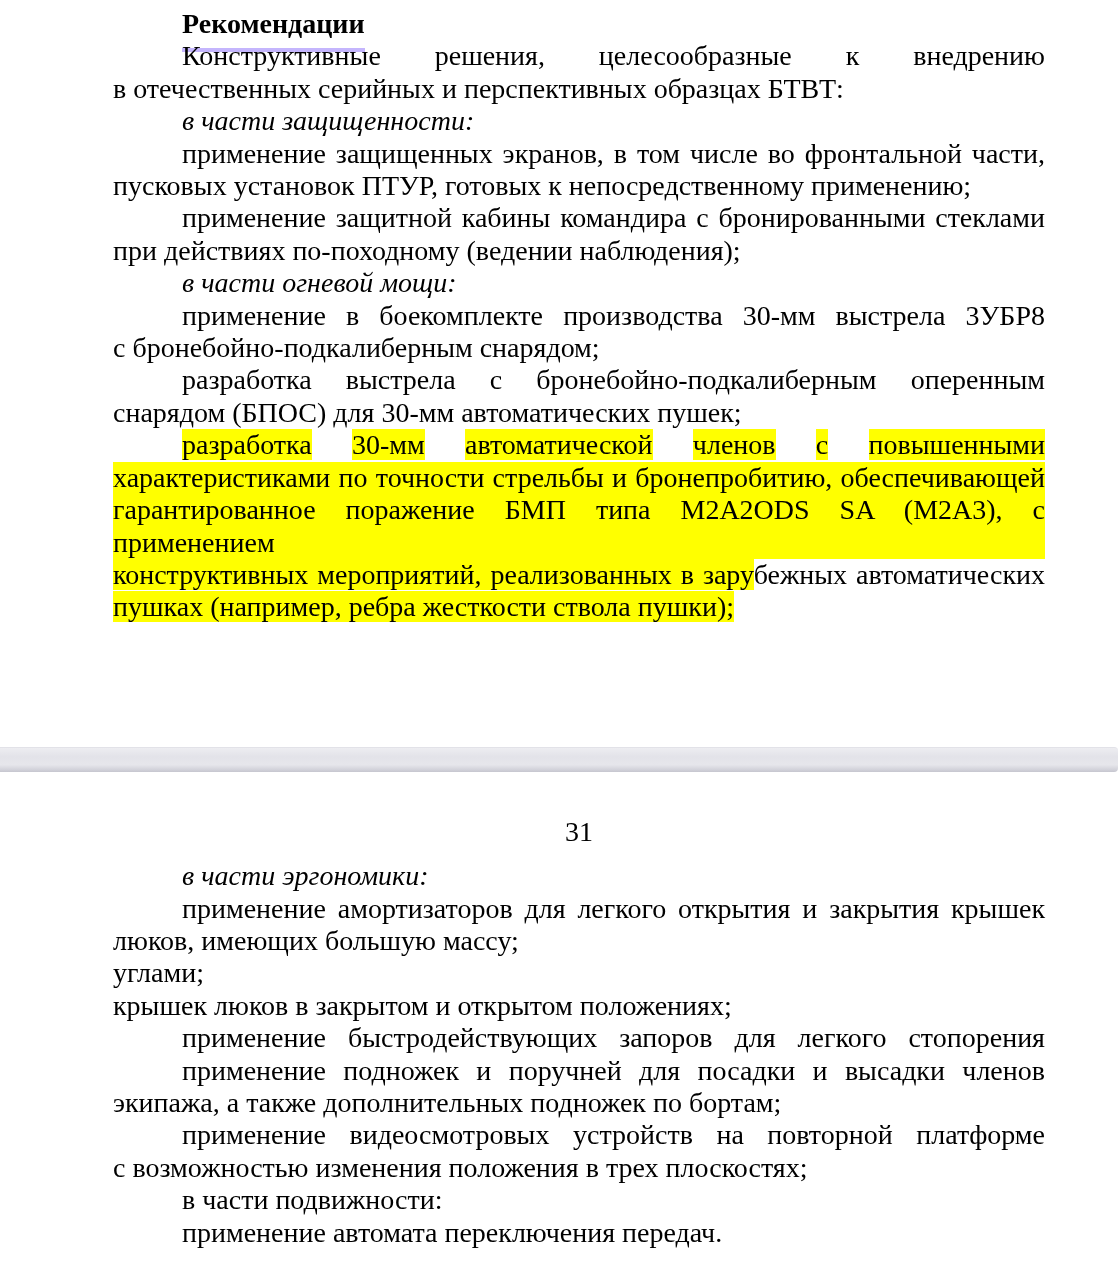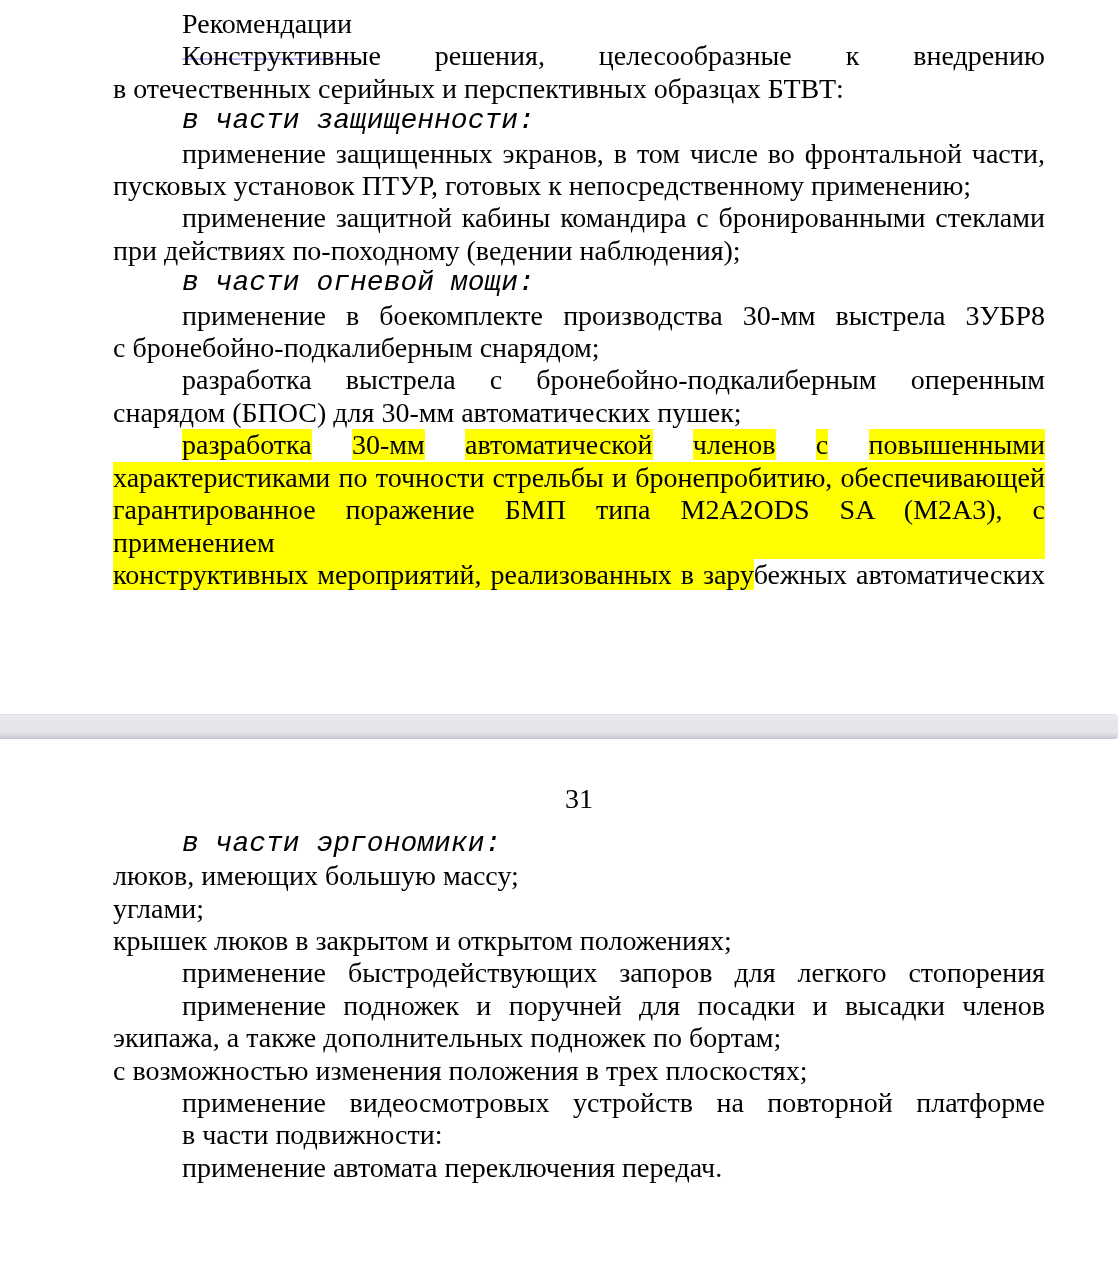--- a/index.html
+++ b/index.html
@@ -21,27 +21,27 @@
   }
   .page-top { padding-top: 8px; }
   .line {
     line-height: 32.4px;
     min-height: 32.4px;
     text-align: justify;
     text-align-last: justify;
   }
   .line.left  { text-align-last: left; }
   .line.indent { text-indent: 69px; }
-  .line.italic { font-style: italic; font-family: Liberation Mono, monospace; }
+  .line.italic { font-style: italic; }
   .line.hl-full { background: var(--hl, #ffff00); }
   .line .hl { background: var(--hl, #ffff00); }
   .heading-text {
-    font-weight: normal;
-    border-bottom: 2px solid #c4b5fd;
-    padding-bottom: 19px;
+    font-weight: bold;
+    border-bottom: 4px solid #c4b5fd;
+    padding-bottom: 9px;
   }
   .page-divider {
     height: 24px;
     margin-top: 123px;
     border-top: 1px solid #e2e2e8;
     border-radius: 0 4px 4px 0;
     background: linear-gradient(180deg,
       #ededf1 0%, #e3e3e9 35%, #e6e6eb 70%, #d2d2da 90%, #c6c6cf 100%);
   }
   .pagenum {
@@ -67,34 +67,36 @@
         <div class="line left">при действиях по-походному (ведении наблюдения);</div>
         <div class="line left indent italic">в части огневой мощи:</div>
         <div class="line indent">применение в боекомплекте производства 30-мм выстрела 3УБР8</div>
         <div class="line left">с бронебойно-подкалиберным снарядом;</div>
         <div class="line indent">разработка выстрела с бронебойно-подкалиберным оперенным</div>
         <div class="line left">снарядом (БПОС) для 30-мм автоматических пушек;</div>
         <div class="line indent"><span class="hl">разработка</span> <span class="hl">30-мм</span> <span class="hl">автоматической</span> <span class="hl">членов</span> <span class="hl">с</span> <span class="hl">повышенными</span></div>
         <div class="line hl-full">характеристиками по точности стрельбы и бронепробитию, обеспечивающей</div>
         <div class="line hl-full">гарантированное поражение БМП типа M2A2ODS SA (M2A3), с применением</div>
         <div class="line"><span class="hl">конструктивных мероприятий, реализованных в зару</span>бежных автоматических</div>
+        <div class="line left"><span class="hl">пушках (например, ребра жесткости ствола пушки);</span></div>
       </div>
   </div>
 
   <div class="page-divider"></div>
 
   <div class="page page-bottom">
     <div class="line pagenum">31</div>
     <div class="page-body">
         <div class="line left indent italic">в части эргономики:</div>
+        <div class="line indent">применение амортизаторов для легкого открытия и закрытия крышек</div>
         <div class="line left">люков, имеющих большую массу;</div>
         <div class="line left">углами;</div>
         <div class="line left">крышек люков в закрытом и открытом положениях;</div>
         <div class="line indent">применение быстродействующих запоров для легкого стопорения</div>
         <div class="line indent">применение подножек и поручней для посадки и высадки членов</div>
         <div class="line left">экипажа, а также дополнительных подножек по бортам;</div>
+        <div class="line indent">применение видеосмотровых устройств на повторной платформе</div>
         <div class="line left">с возможностью изменения положения в трех плоскостях;</div>
-        <div class="line indent">применение видеосмотровых устройств на повторной платформе</div>
         <div class="line left indent">в части подвижности:</div>
         <div class="line left indent">применение автомата переключения передач.</div>
       </div>
   </div>
 </div>
 
 </body></html>

